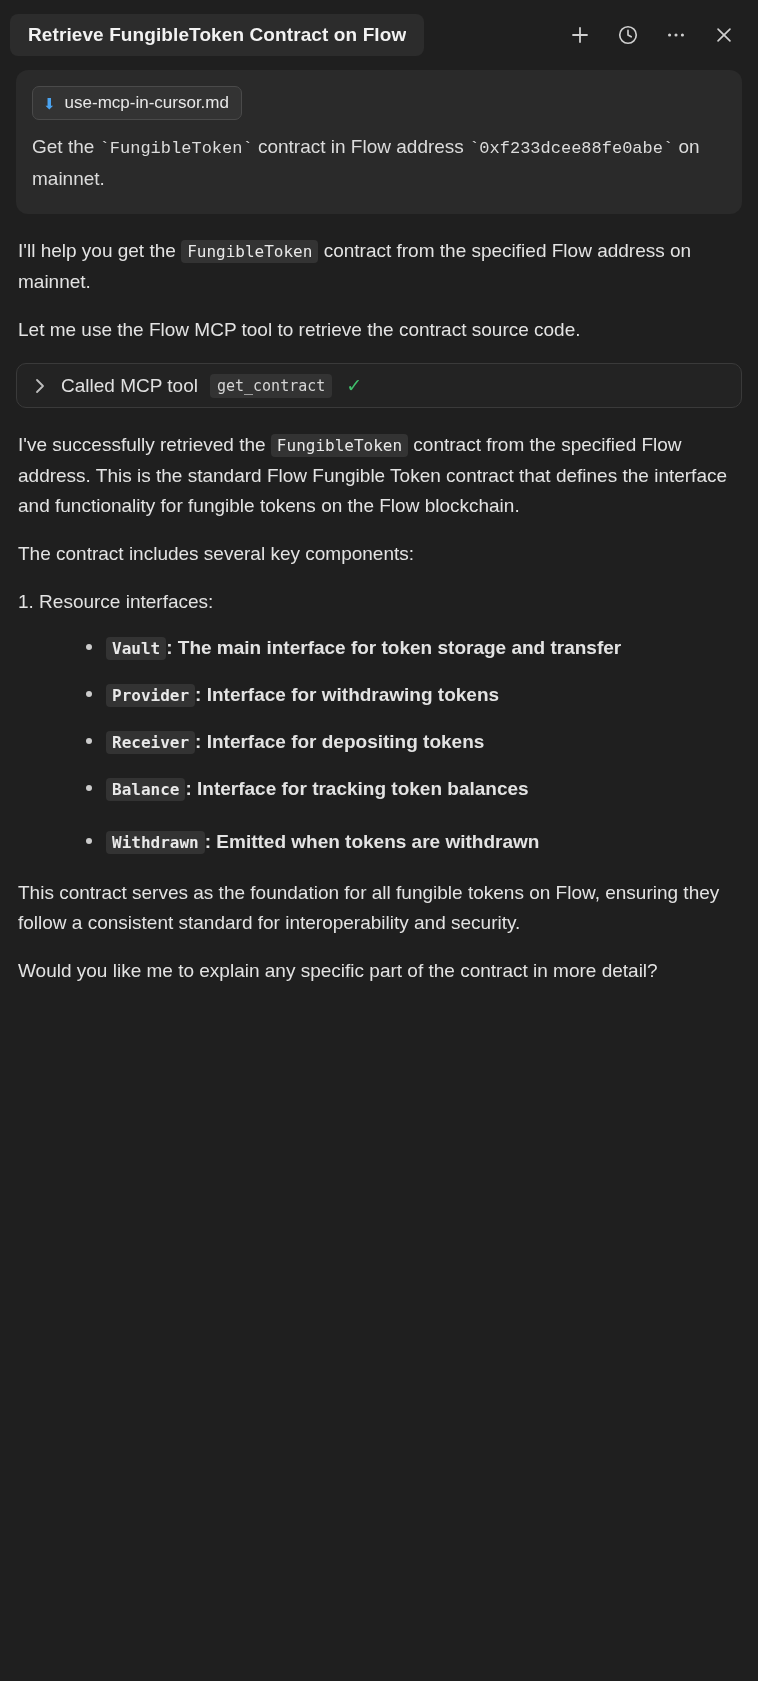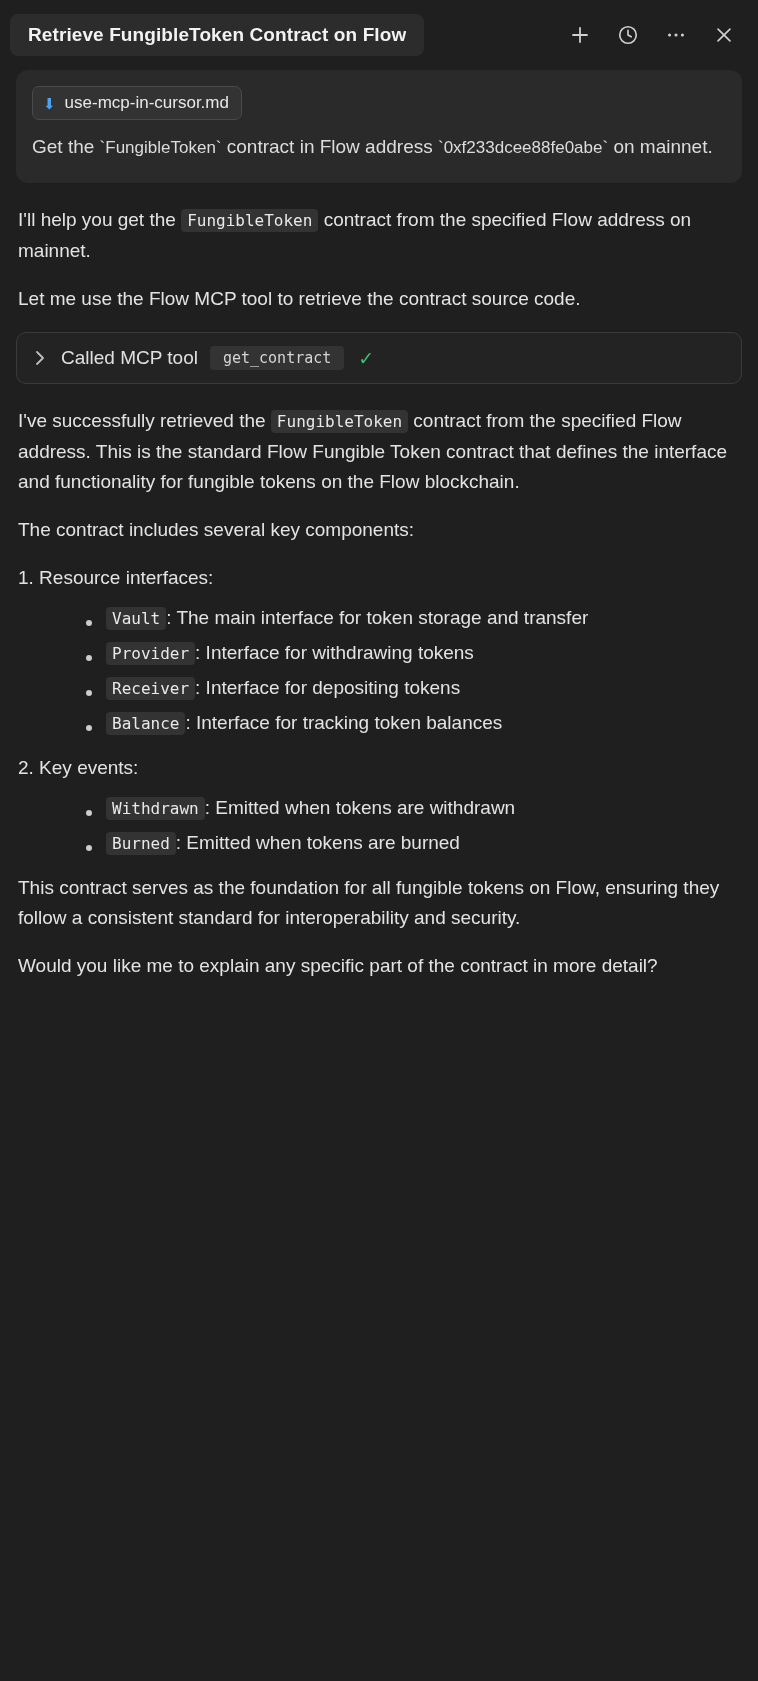--- a/index.html
+++ b/index.html
@@ -109,21 +109,21 @@
     font-size: 17px;
     color: #e8e8e8;
     white-space: nowrap;
   }
   .user-text {
     font-size: 19px;
     line-height: 30px;
     color: #dcdcdc;
   }
   .mono {
-    font-family: Liberation Sans, sans-serif;
+    font-family: Liberation Mono, monospace;
     font-size: 17px;
   }
 
   
   .para {
     font-size: 19px;
     line-height: 30px;
     color: #e3e3e3;
     margin: 0 0 18px 0;
     padding: 0 2px;
@@ -137,21 +137,21 @@
     color: #e9e9e9;
     white-space: nowrap;
     margin-top: 44px;
   }
 
   
   .tool-call {
     border: 1px solid #3a3a3a;
     background: #232323;
     border-radius: 10px;
-    height: 52px;
+    height: 45px;
     display: flex;
     align-items: center;
     padding: 0 16px;
     box-sizing: border-box;
     margin: 4px 0 22px 0;
   }
   .chevron {
     color: #bdbdbd;
     font-size: 17px;
     margin-right: 14px;
@@ -161,21 +161,21 @@
   .tool-label {
     font-size: 19px;
     color: #e0e0e0;
     margin-right: 12px;
   }
   .tool-name {
     font-family: "DejaVu Sans Mono", "Liberation Mono", monospace;
     font-size: 15px;
     background: #333333;
     border-radius: 4px;
-    padding: 3px 13px;
+    padding: 3px 7px;
     color: #d6d6d6;
     margin-right: 14px;
   }
   .tool-check {
     color: #3fbf6b;
     font-size: 19px;
     line-height: 1;
   }
 
   
@@ -189,24 +189,25 @@
     line-height: 30px;
     color: #e3e3e3;
     margin: 7px 0 14px 2px;
   }
   ul.bullets {
     margin: 0 0 18px 0;
   }
   ul.bullets li {
     position: relative;
     font-size: 19px;
-    line-height: 22px;
+    line-height: 34px;
     color: #e3e3e3;
     padding-left: 28px;
     margin: 0 0 12px 62px;
+    font-weight: bold;
   }
   ul.bullets li::before {
     content: "";
     position: absolute;
     left: 8px;
     top: 13px;
     width: 6px;
     height: 6px;
     border-radius: 50%;
     background: #cccccc;
@@ -281,24 +282,22 @@
     <p class="para">The contract includes several key components:</p>
 
     <div class="num-item">1. Resource interfaces:</div>
     <ul class="bullets">
       <li><code class="inline">Vault</code><span>: The main interface for token storage and transfer</span></li>
       <li><code class="inline">Provider</code><span>: Interface for withdrawing tokens</span></li>
       <li><code class="inline">Receiver</code><span>: Interface for depositing tokens</span></li>
       <li><code class="inline">Balance</code><span>: Interface for tracking token balances</span></li>
     </ul>
 
-    <div class="num-item">2. Key events:</div>
     <ul class="bullets">
       <li><code class="inline">Withdrawn</code><span>: Emitted when tokens are withdrawn</span></li>
-      <li><code class="inline">Burned</code><span>: Emitted when tokens are burned</span></li>
     </ul>
 
 
     <p class="para">This contract serves as the foundation for all fungible tokens on Flow, ensuring they follow a consistent standard for interoperability and security.</p>
     <p class="para">Would you like me to explain any specific part of the contract in more detail?</p>
 
   </div>
 </div>
 
 </body></html>

